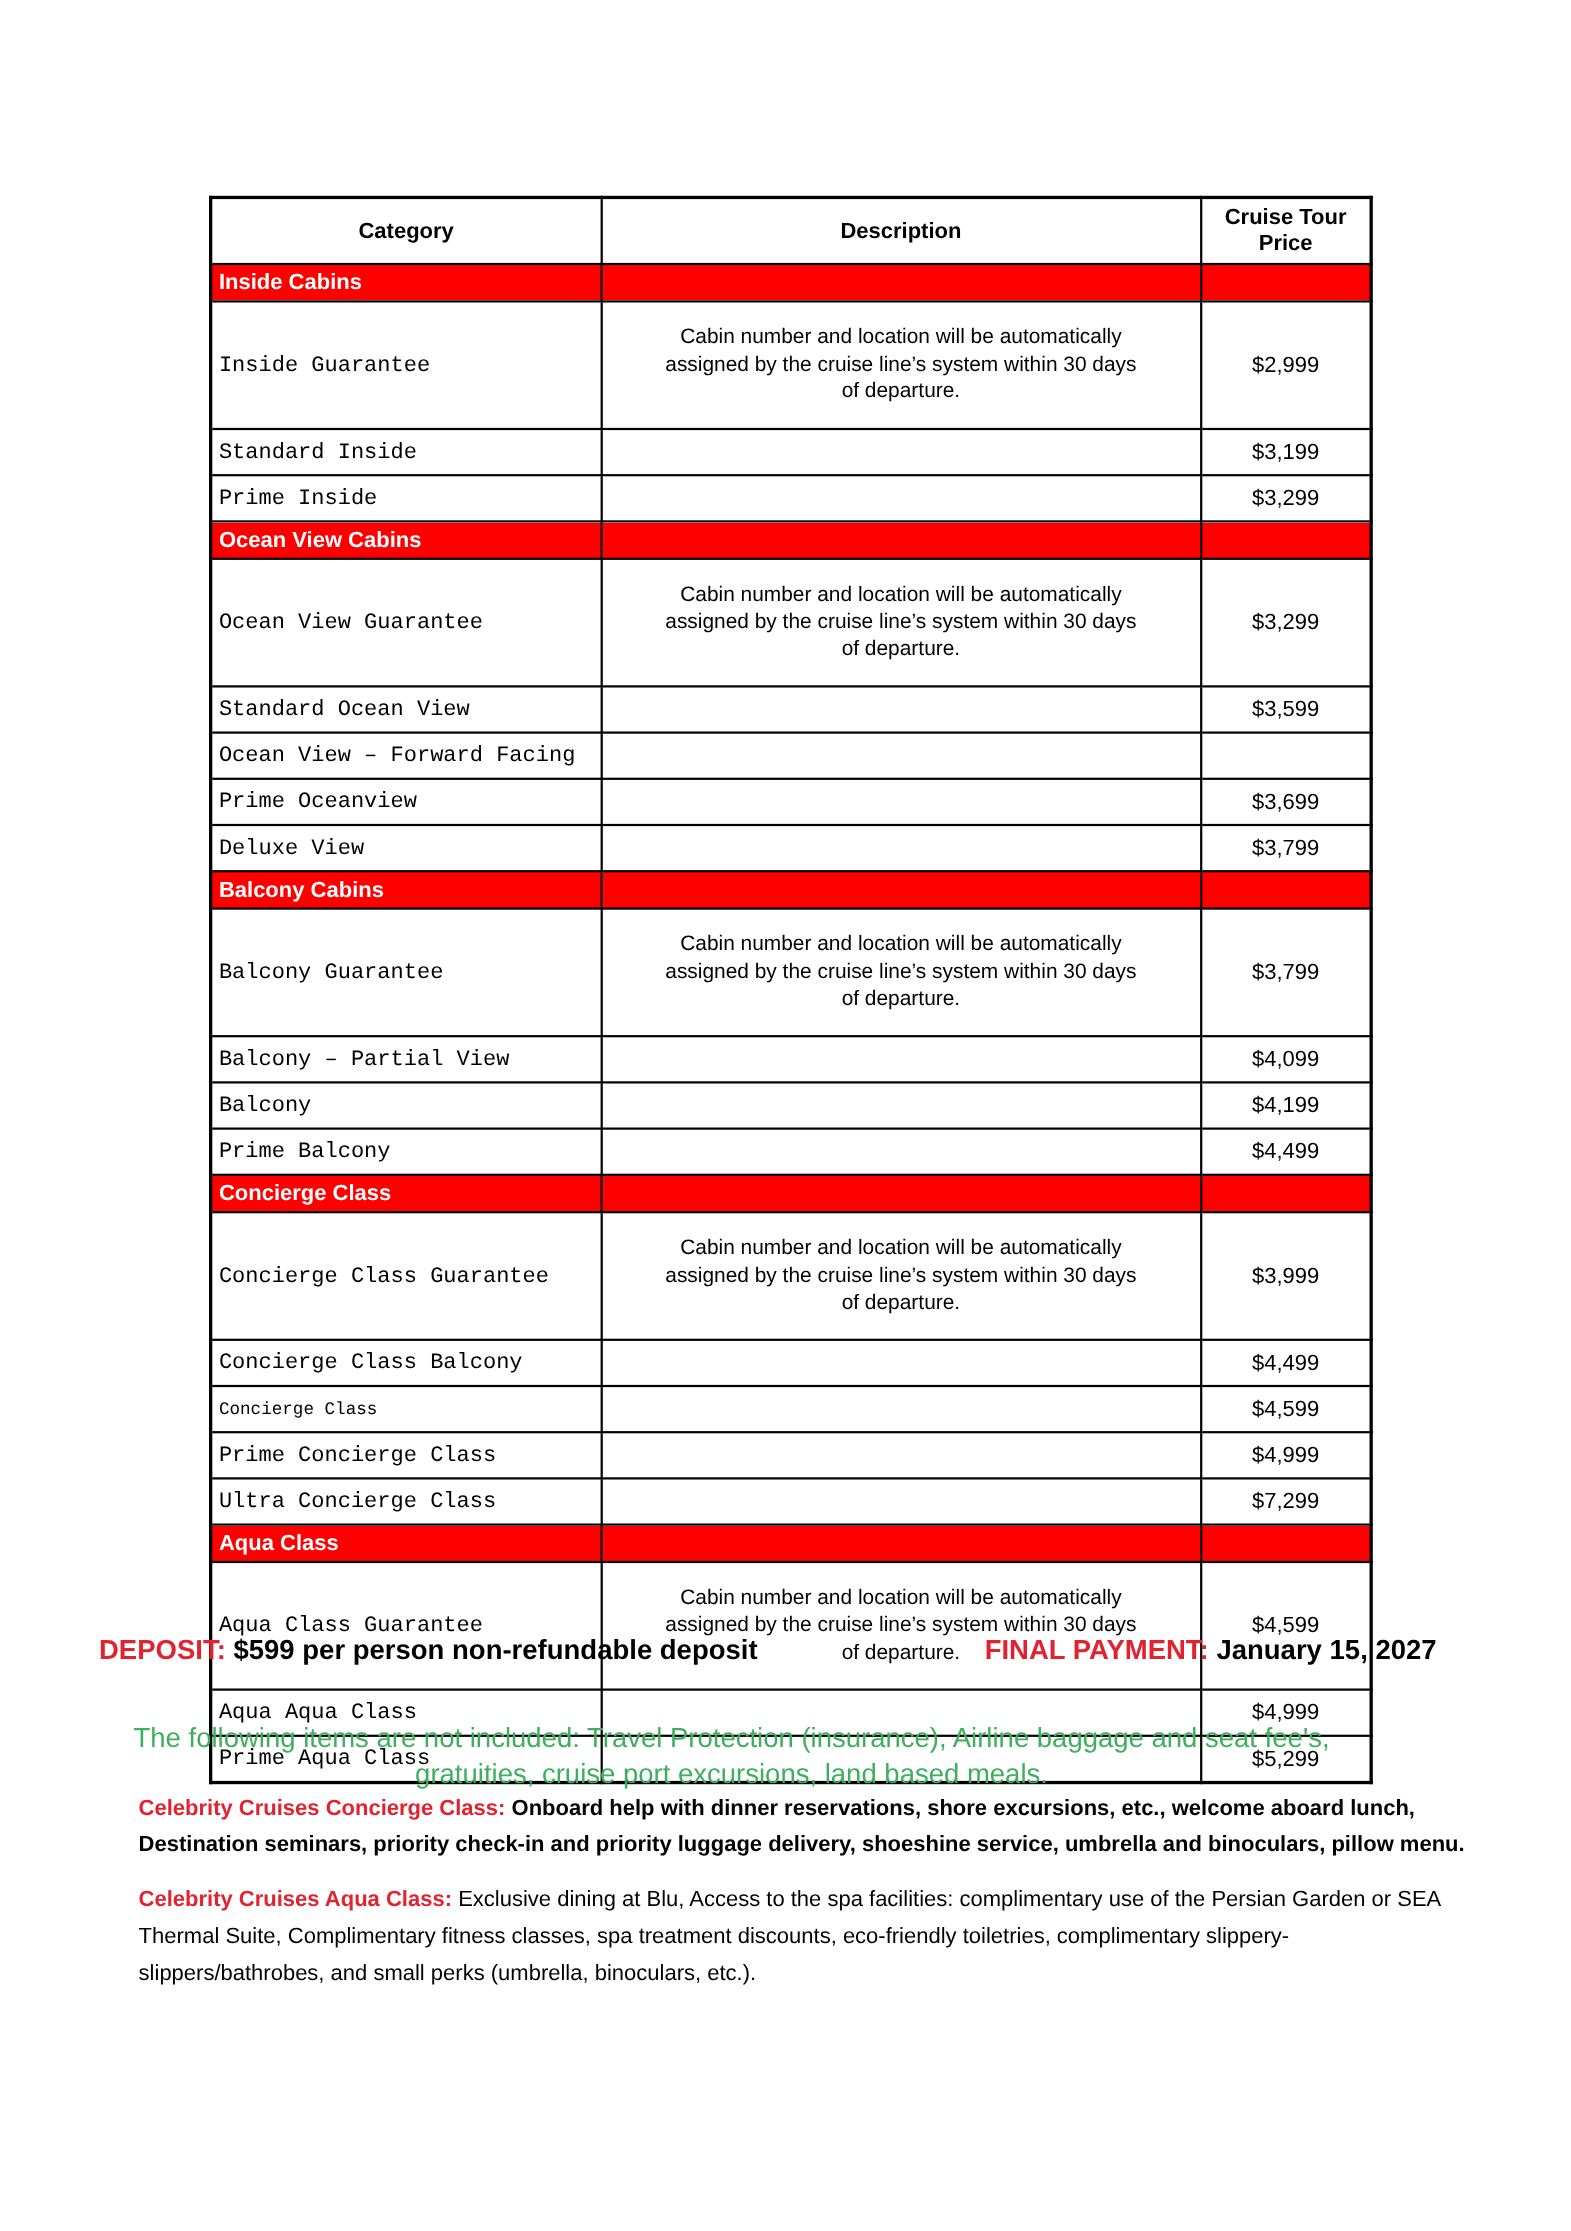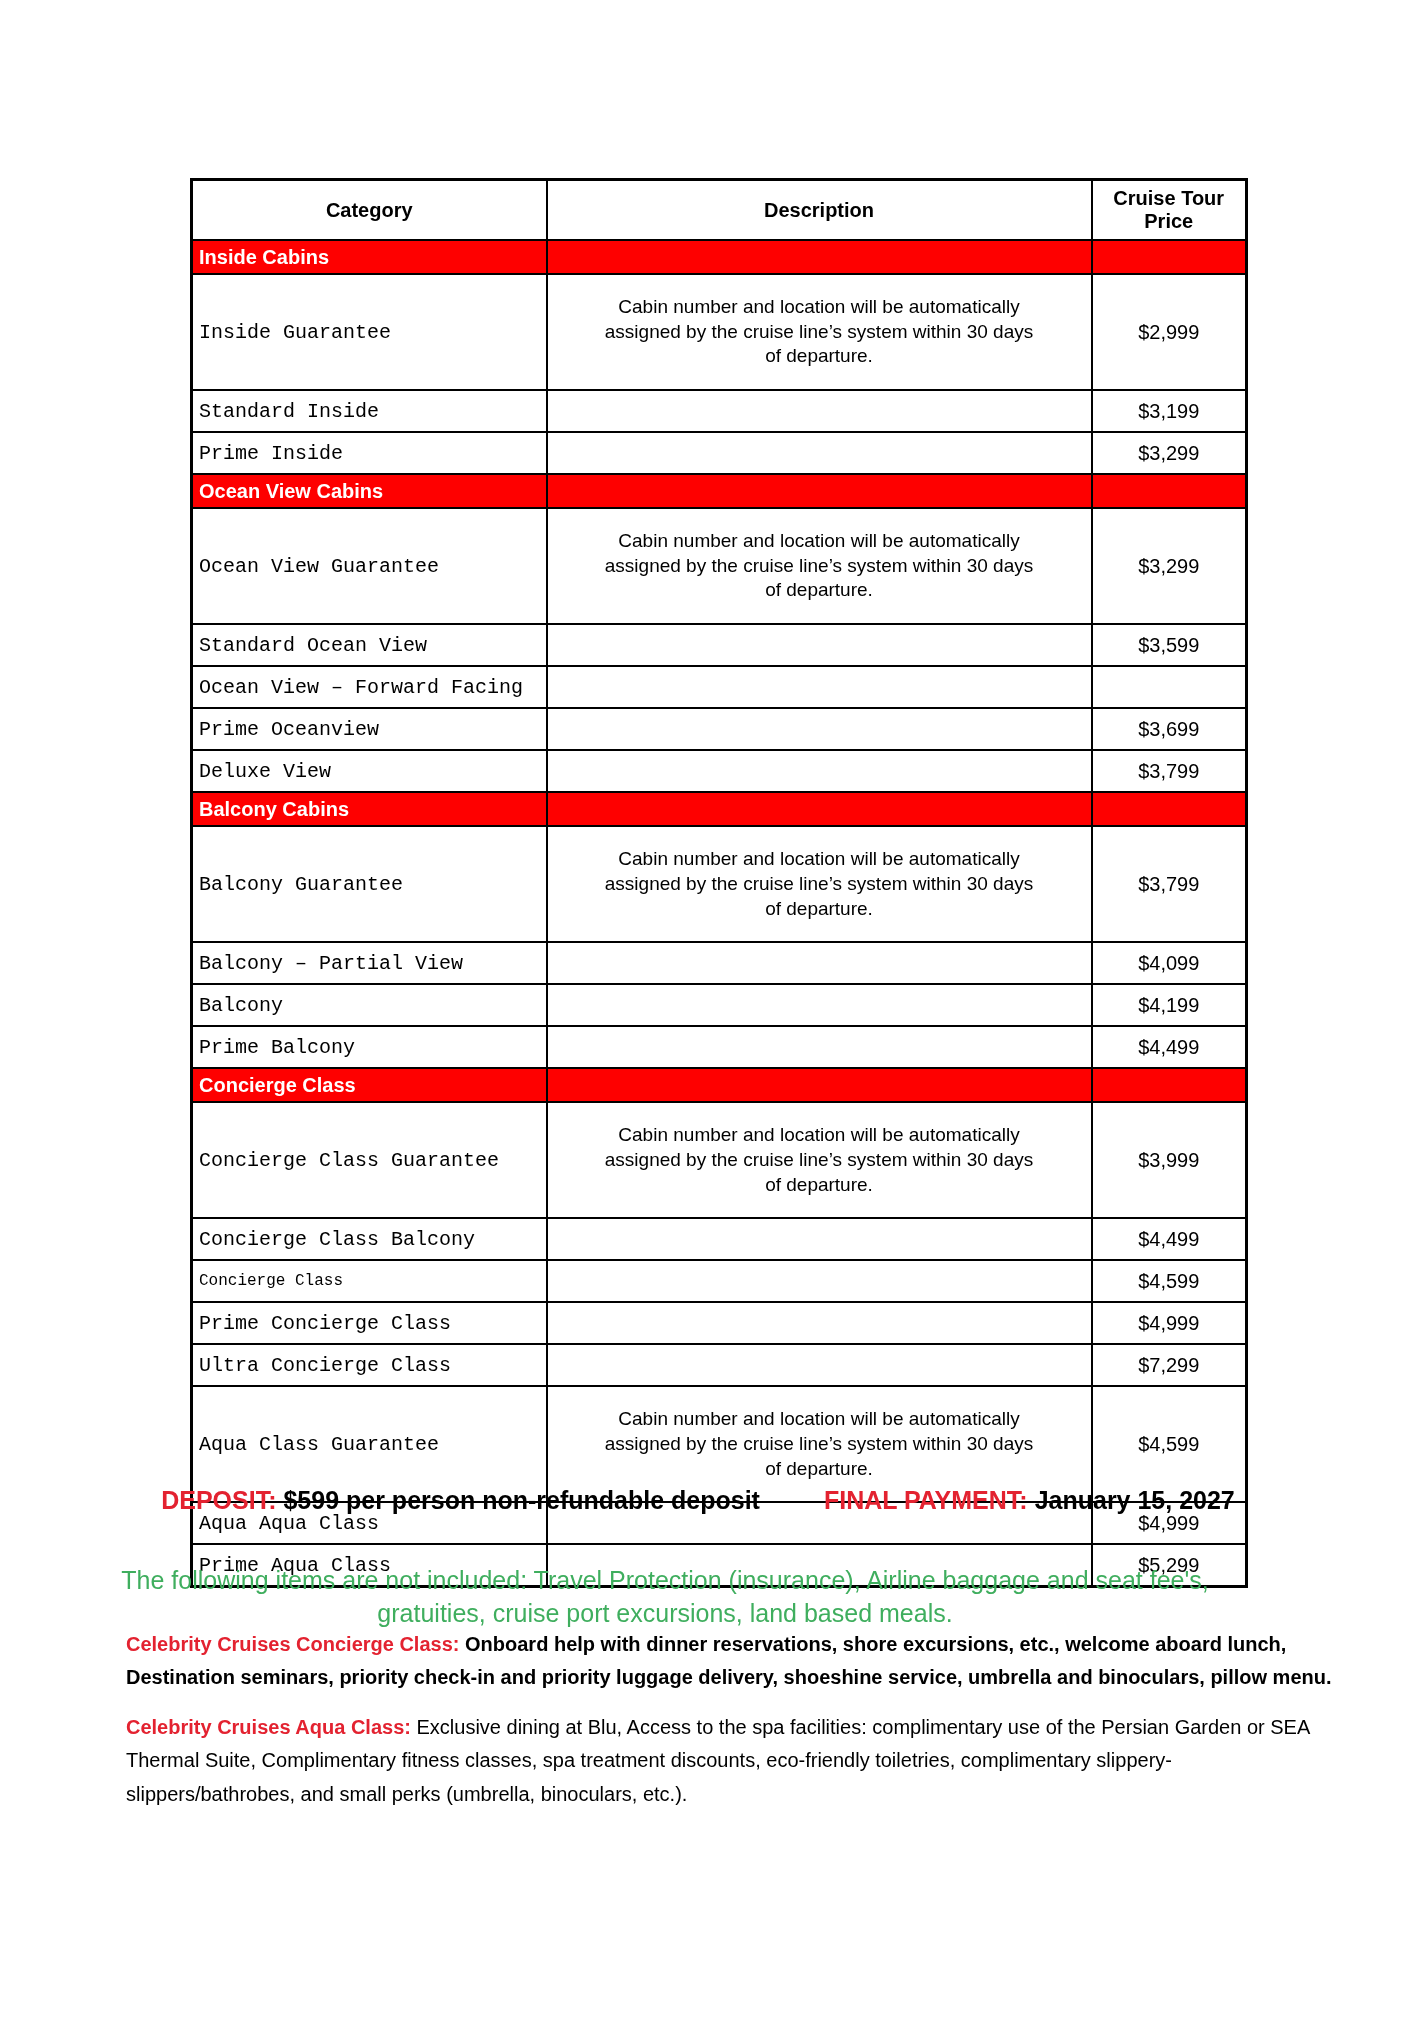--- a/index.html
+++ b/index.html
@@ -40,21 +40,21 @@
   td.desc{text-align:center;padding:20px 4px;}
   .desc-inner{
     max-width:430px;margin:0 auto;font-size:19px;line-height:1.3;
     text-align:center;
   }
   td.price{text-align:center;font-size:20px;padding:1px 12px;}
 
   
   .payment-line{
     position:absolute;top:1486px;left:90px;width:1216px;
-    display:flex;justify-content:center;gap:64px;
+    display:flex;justify-content:space-between;gap:64px;
     font-size:25px;font-weight:bold;white-space:nowrap;
   }
   .red-label{color:var(--text-red,#e32230);}
 
   
   .not-included{
     position:absolute;top:1564px;left:90px;width:1150px;
     text-align:center;color:var(--green,#3fae5e);
     font-size:25px;line-height:1.3;font-weight:normal;
   }
@@ -193,20 +193,25 @@
         <tr class="simple-row">
           <td class="cat">Prime Concierge Class</td>
           <td class="desc"></td>
           <td class="price">$4,999</td>
         </tr>
         <tr class="simple-row">
           <td class="cat">Ultra Concierge Class</td>
           <td class="desc"></td>
           <td class="price">$7,299</td>
         </tr>
+        <tr class="banner-row">
+          <td>Aqua Class</td>
+          <td></td>
+          <td></td>
+        </tr>
         <tr class="guarantee-row">
           <td class="cat">Aqua Class Guarantee</td>
           <td class="desc">
             <div class="desc-inner">Cabin number and location will be automatically assigned by the cruise line’s system within 30 days of departure.</div>
           </td>
           <td class="price">$4,599</td>
         </tr>
         <tr class="simple-row">
           <td class="cat">Aqua Aqua Class</td>
           <td class="desc"></td>

